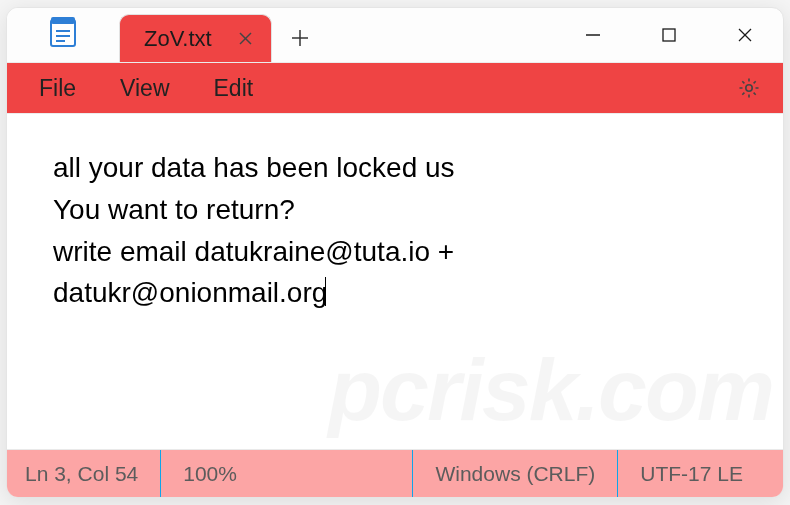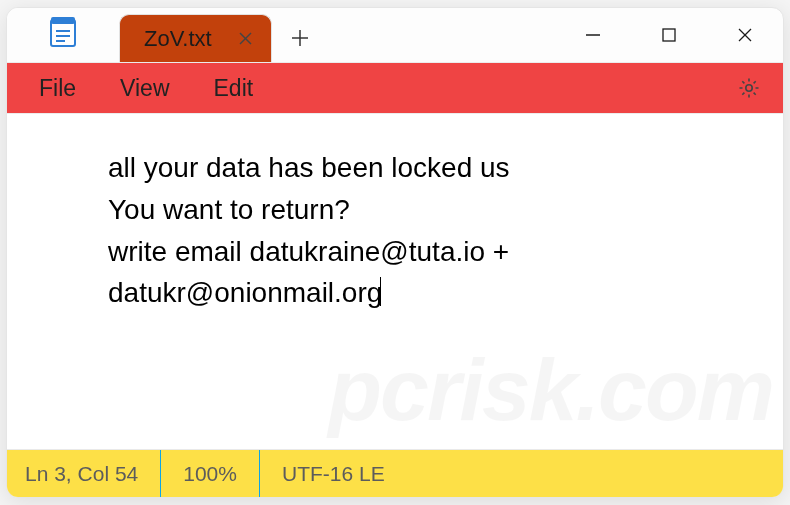--- a/index.html
+++ b/index.html
@@ -50,21 +50,21 @@
       display: flex;
       align-items: flex-end;
       height: 100%;
       background: #fdfdfd;
     }
     .tab {
       display: flex;
       align-items: center;
       height: 48px;
       padding: 0 18px 0 24px;
-      background: #c2410c;
+      background: #ef4444;
       border: 1px solid #e2e2e2;
       border-bottom: none;
       border-top-left-radius: 10px;
       border-top-right-radius: 10px;
       gap: 26px;
       font-size: 22px;
       color: #1b1b1b;
       margin-top: 6px;
     }
     .tab-close {
@@ -117,42 +117,42 @@
       width: 44px;
       height: 44px;
       display: flex;
       align-items: center;
       justify-content: center;
     }
     .settings-btn svg { stroke: #444; fill: none; stroke-width: 1.6; }
     
     .content {
       flex: 1;
-      padding: 34px 10px 10px 101px;
+      padding: 34px 10px 10px 46px;
       background: #ffffff;
     }
     .text {
       font-family: Consolas, "Courier New", monospace;
       font-size: 28px;
       line-height: 1.42;
       color: #000;
       white-space: pre-wrap;
     }
     .caret {
       display: inline-block;
       width: 1px;
       height: 29px;
       background: #000;
       vertical-align: -4px;
       margin-left: -2px;
     }
     
     .statusbar {
       height: 48px;
-      background: #fde047;
+      background: #fca5a5;
       border-top: 1px solid #e9e9e9;
       display: flex;
       align-items: center;
       font-size: 21px;
       color: #5c5c5c;
       padding: 0 18px;
     }
     .status-cell {
       padding: 0 22px;
       height: 100%;
@@ -246,16 +246,17 @@
 <span>You want to return?</span>
 <span>write email datukraine@tuta.io + </span>
 <span>datukr@onionmail.org</span><span class="caret"></span></div>
   </div>
 
   <div class="watermark">pcrisk.com</div>
 
   <div class="statusbar">
     <div class="status-cell">Ln 3, Col 54</div>
     <div class="status-cell">100%</div>
-    <div class="status-cell">UTF-16 LE</div>
+    <div class="status-cell push">Windows (CRLF)</div>
+    <div class="status-cell">UTF-17 LE</div>
   </div>
 
 </div>
 
 </body></html>

